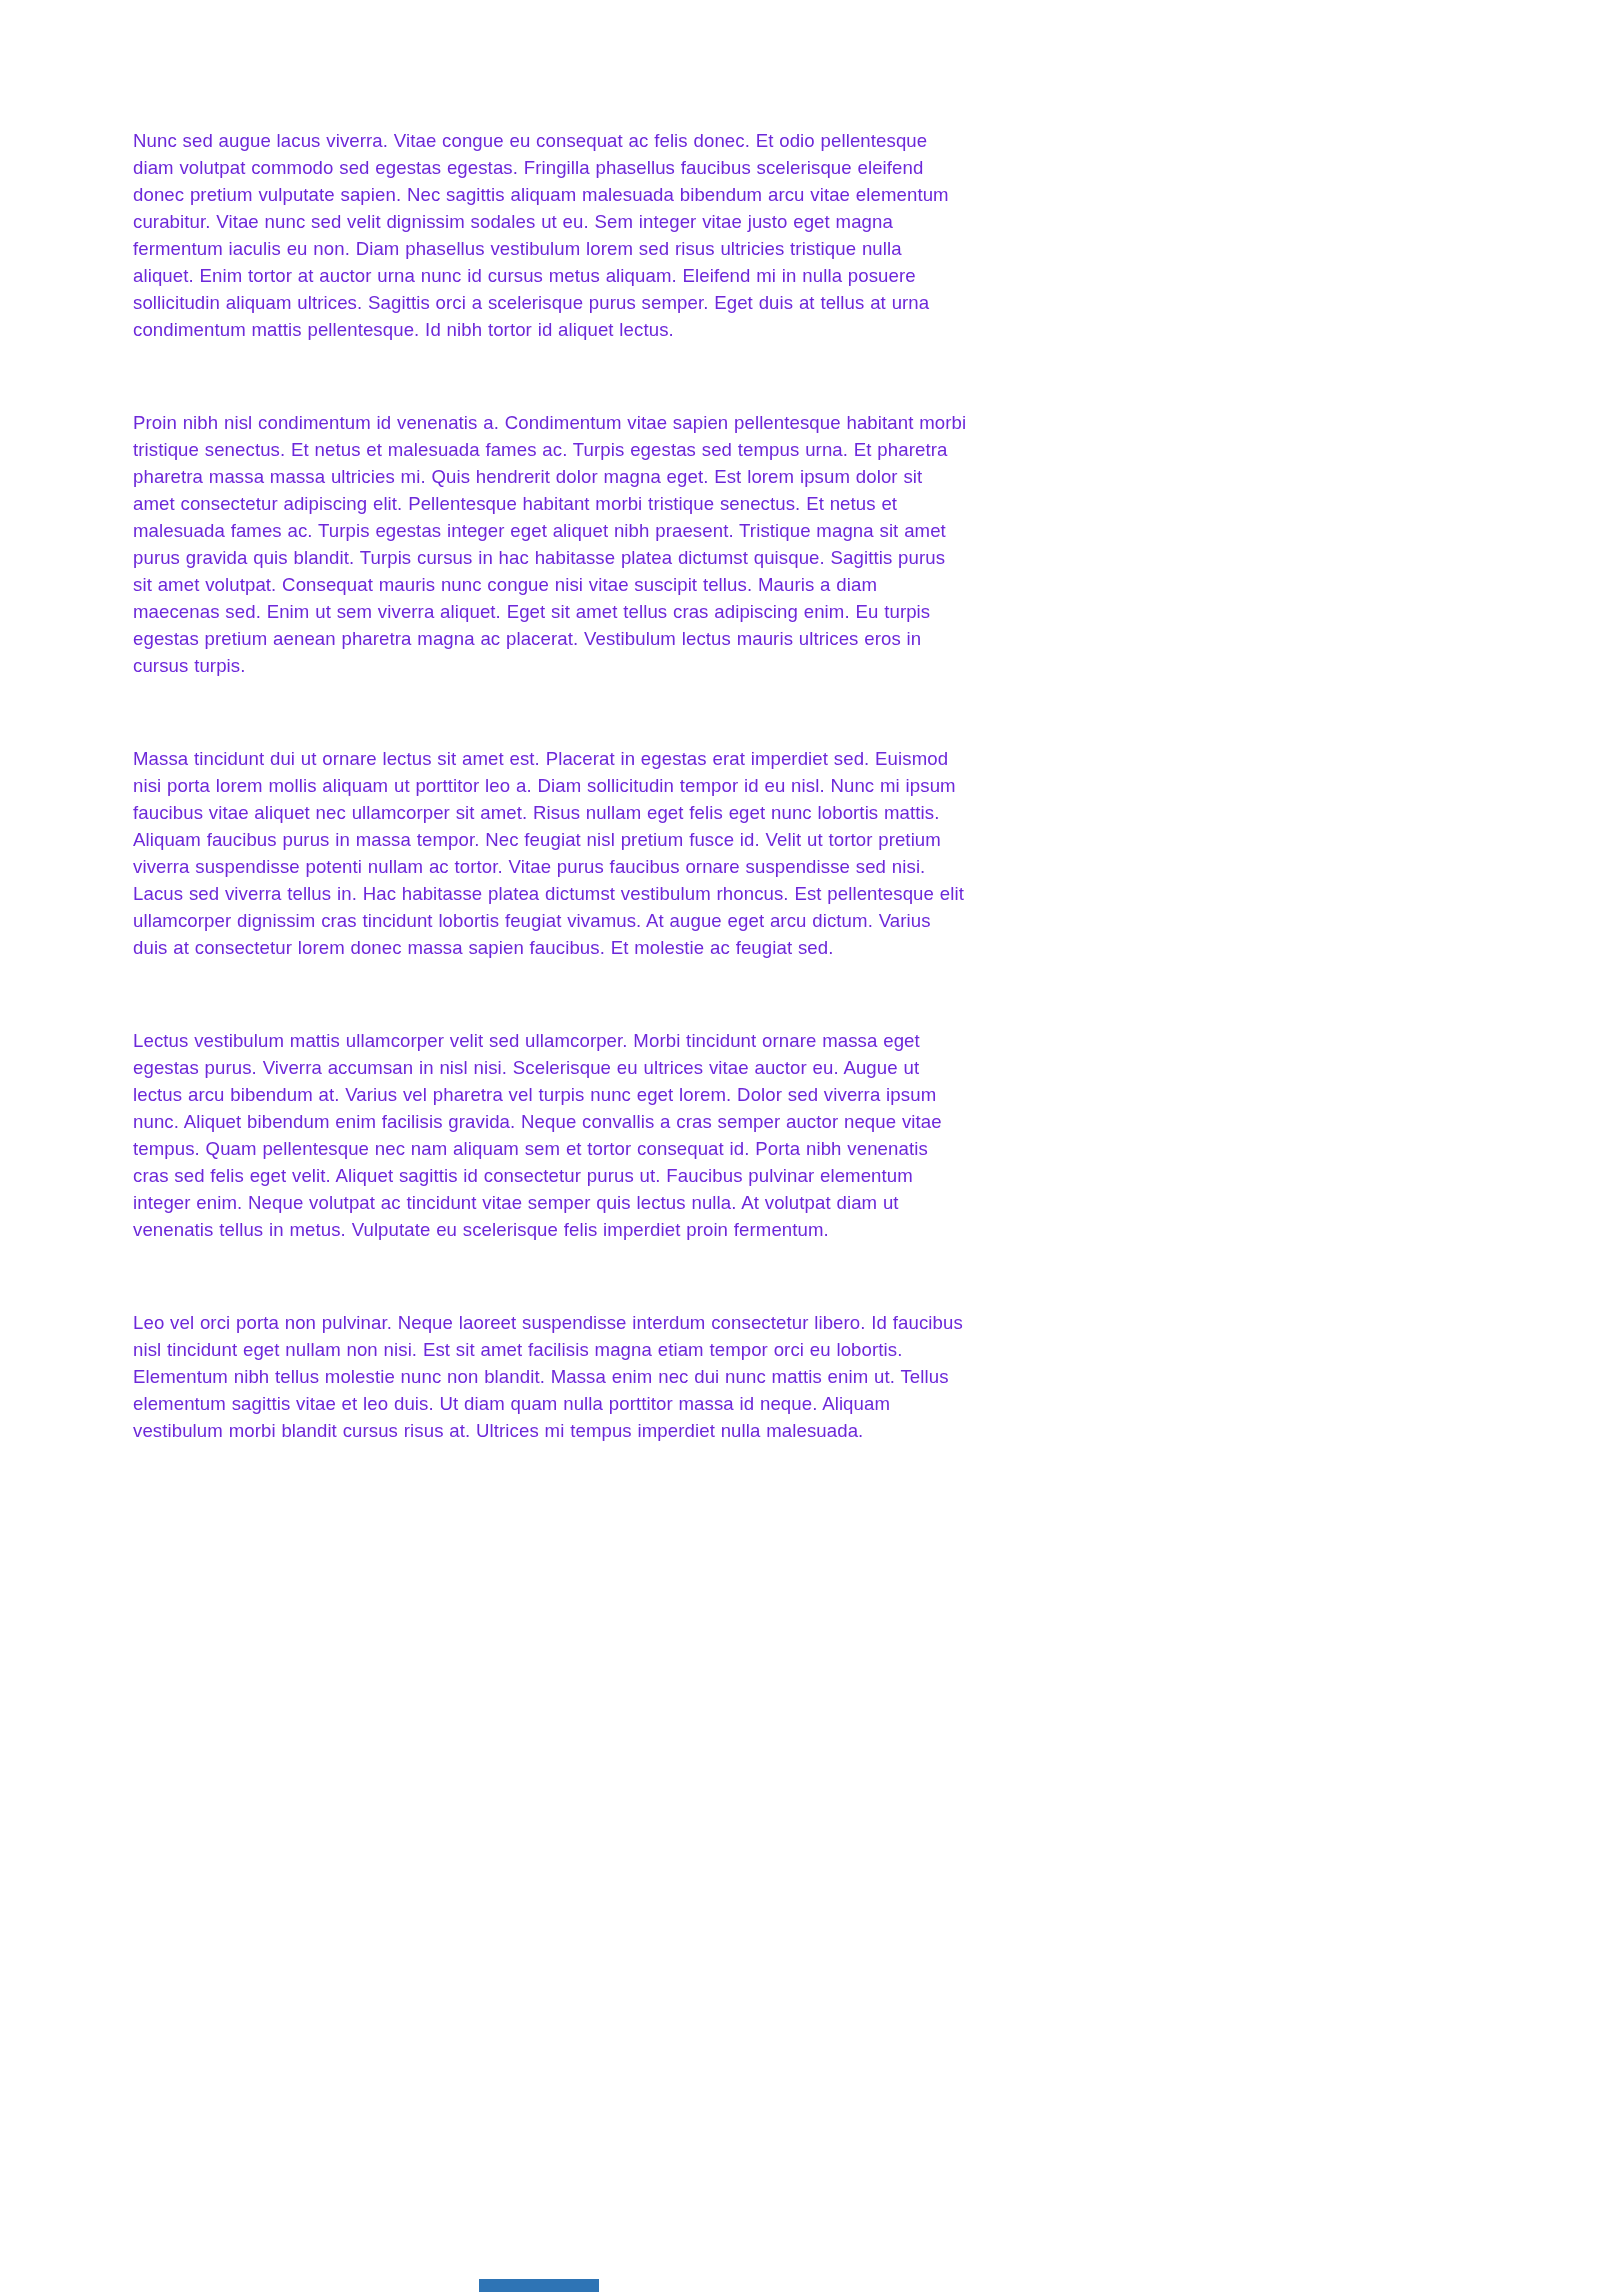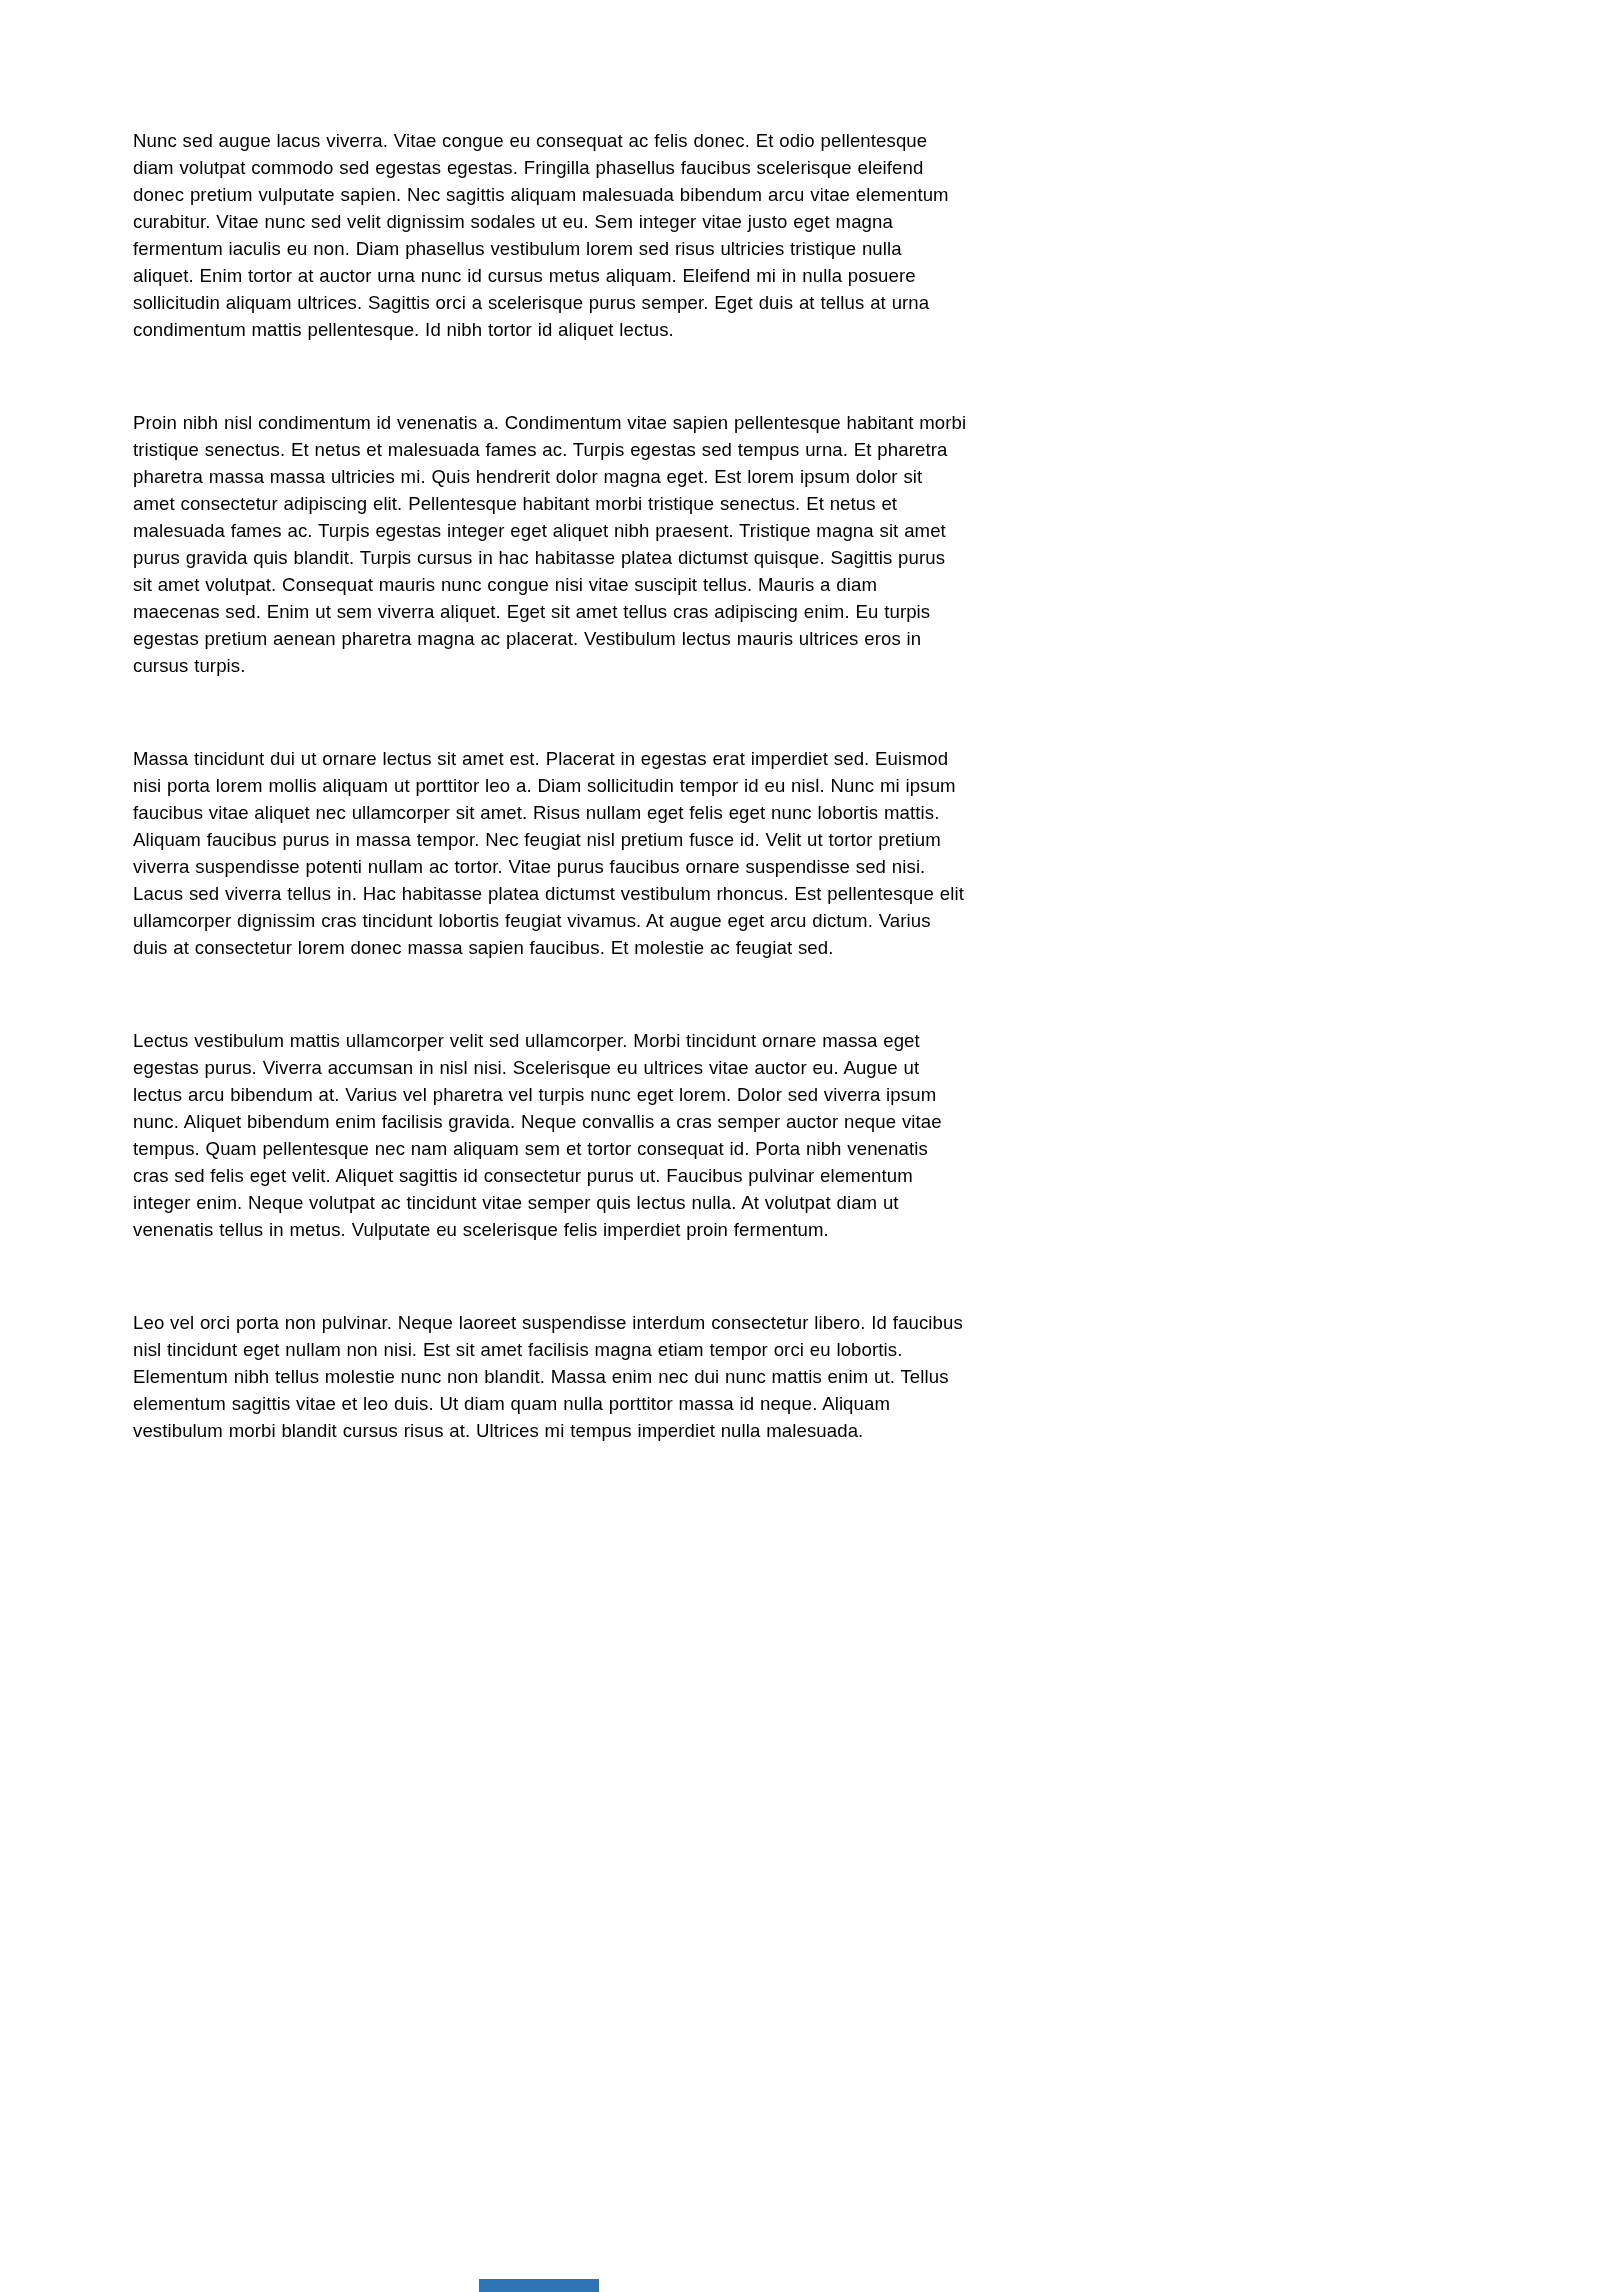--- a/index.html
+++ b/index.html
@@ -25,21 +25,21 @@
   .text-block {
     position: absolute;
     left: 133px;
     top: 127px;
     width: 835px;
   }
   .text-block p {
     margin: 0 0 66px 0;
     font-size: 18.6px;
     line-height: 27px;
-    color: #000000;
+    color: #6d28d9;
     text-align: left;
     letter-spacing: 0.1px;
     word-spacing: 0.5px;
   }
   .accent-bar {
     position: absolute;
     left: 479px;
     bottom: 0;
     width: 120px;
     height: 13.7px;

